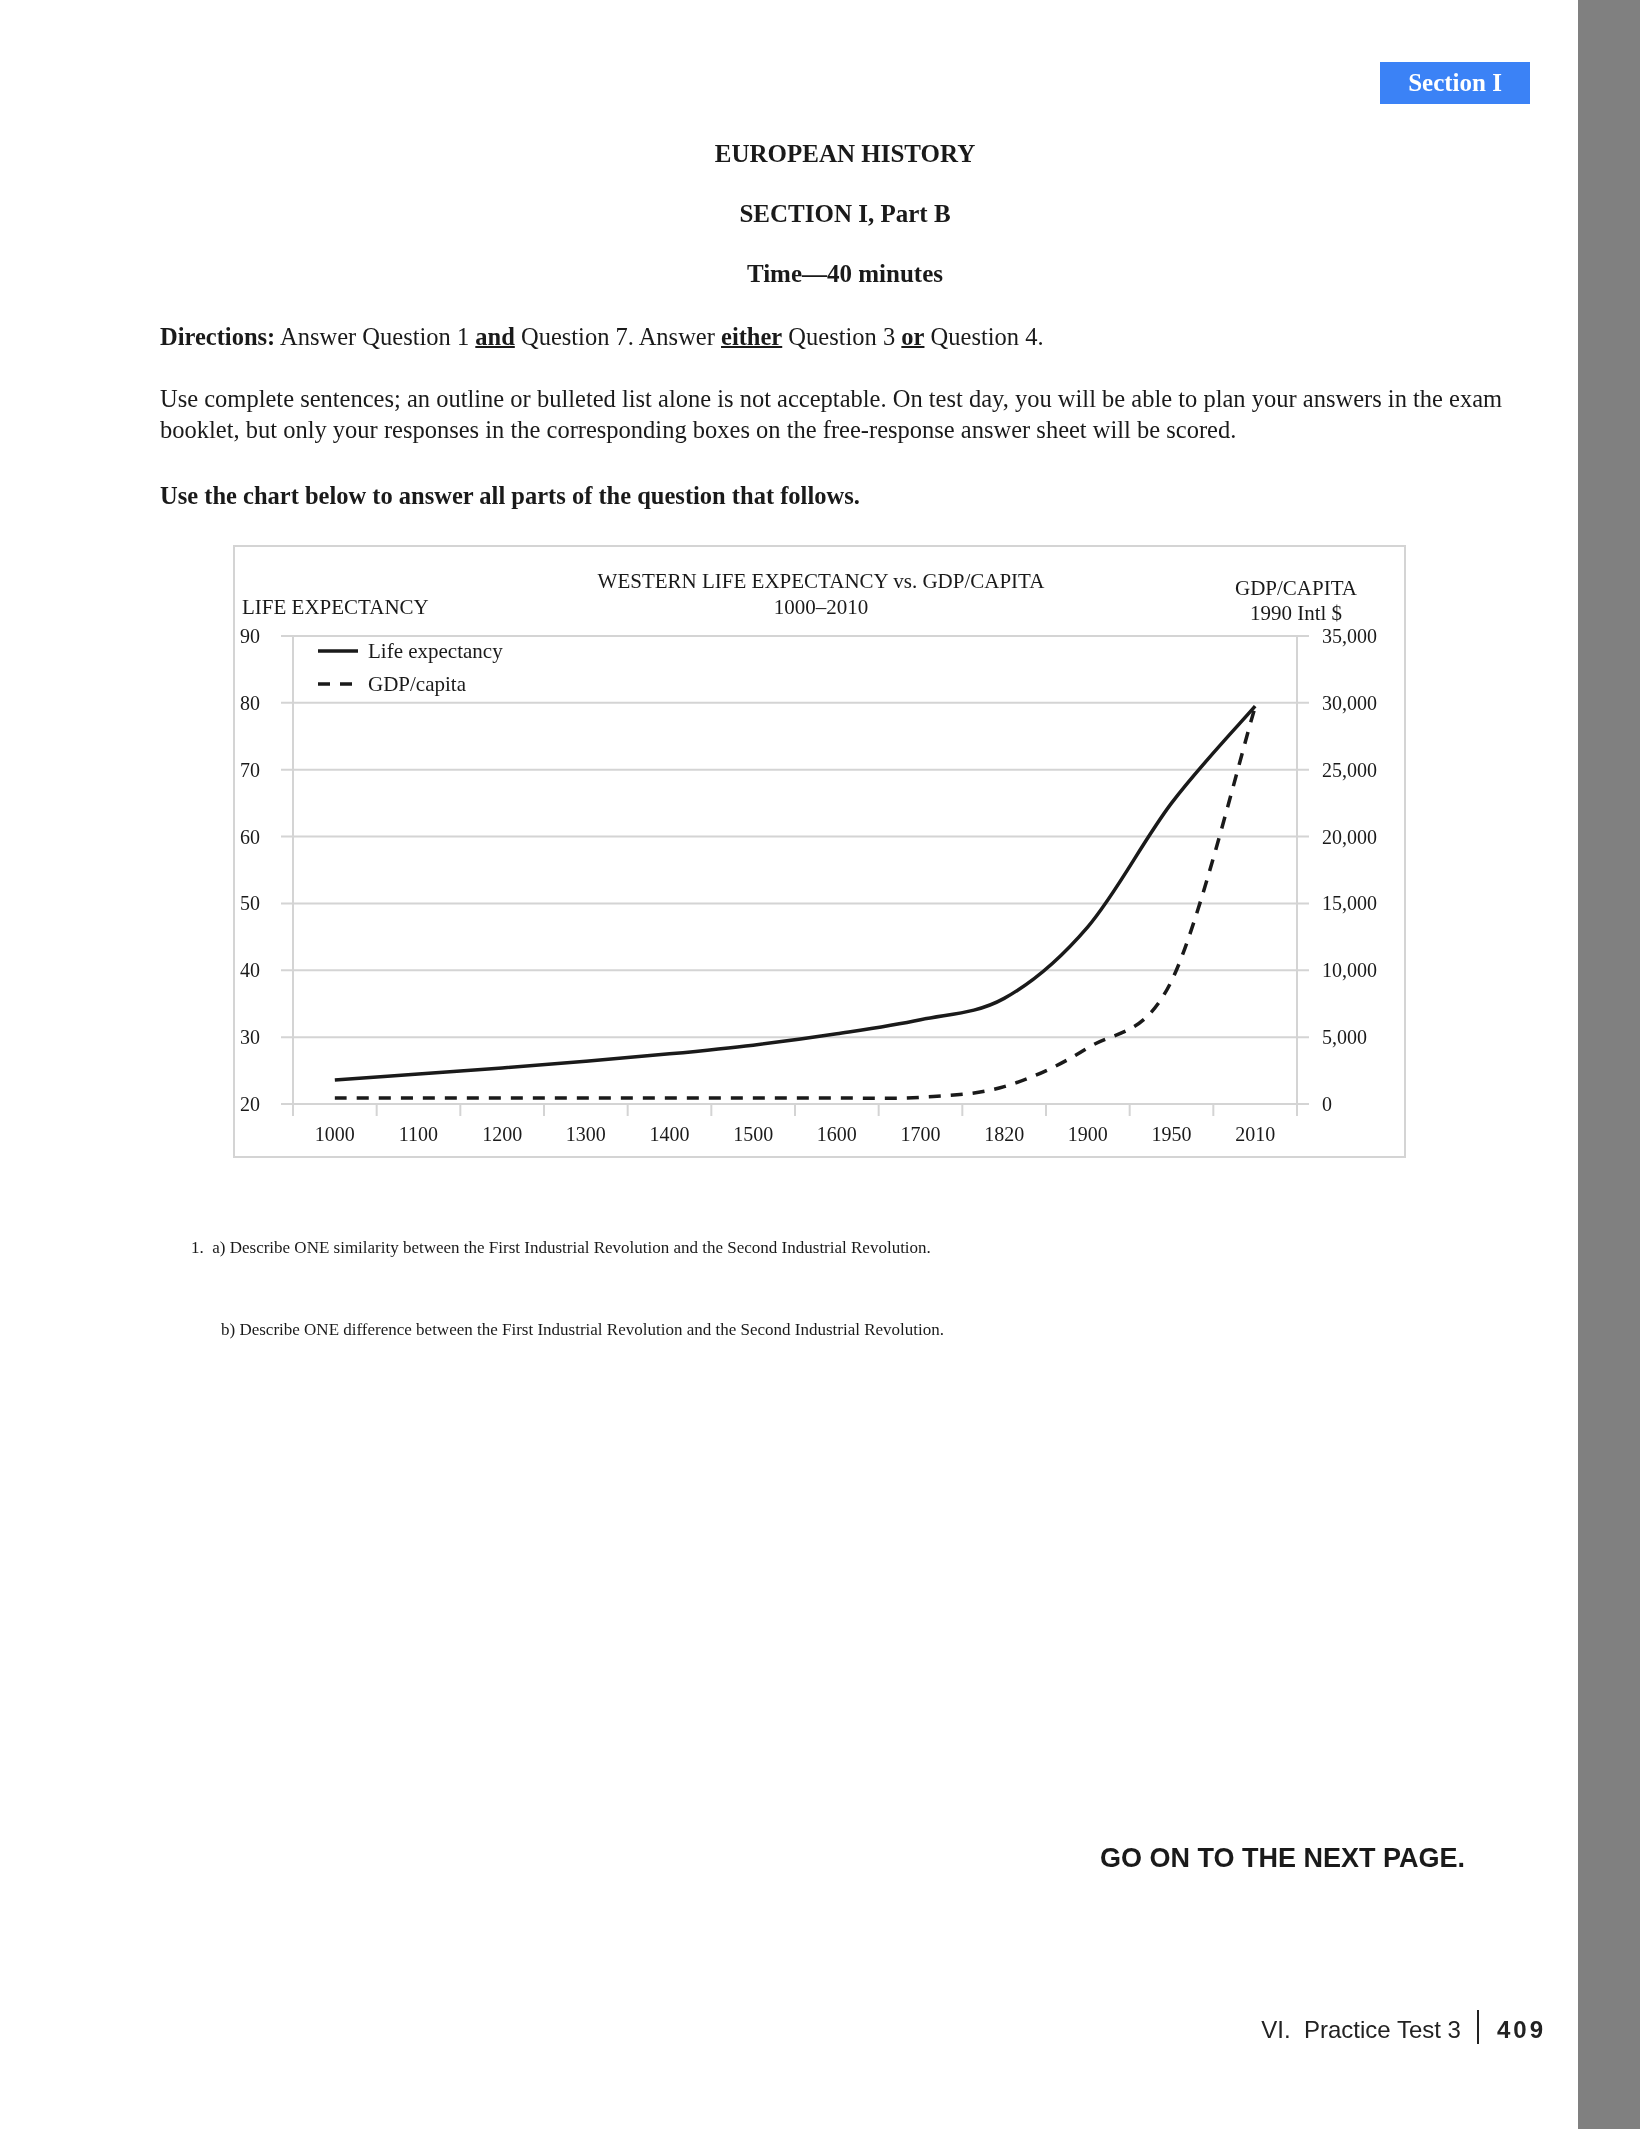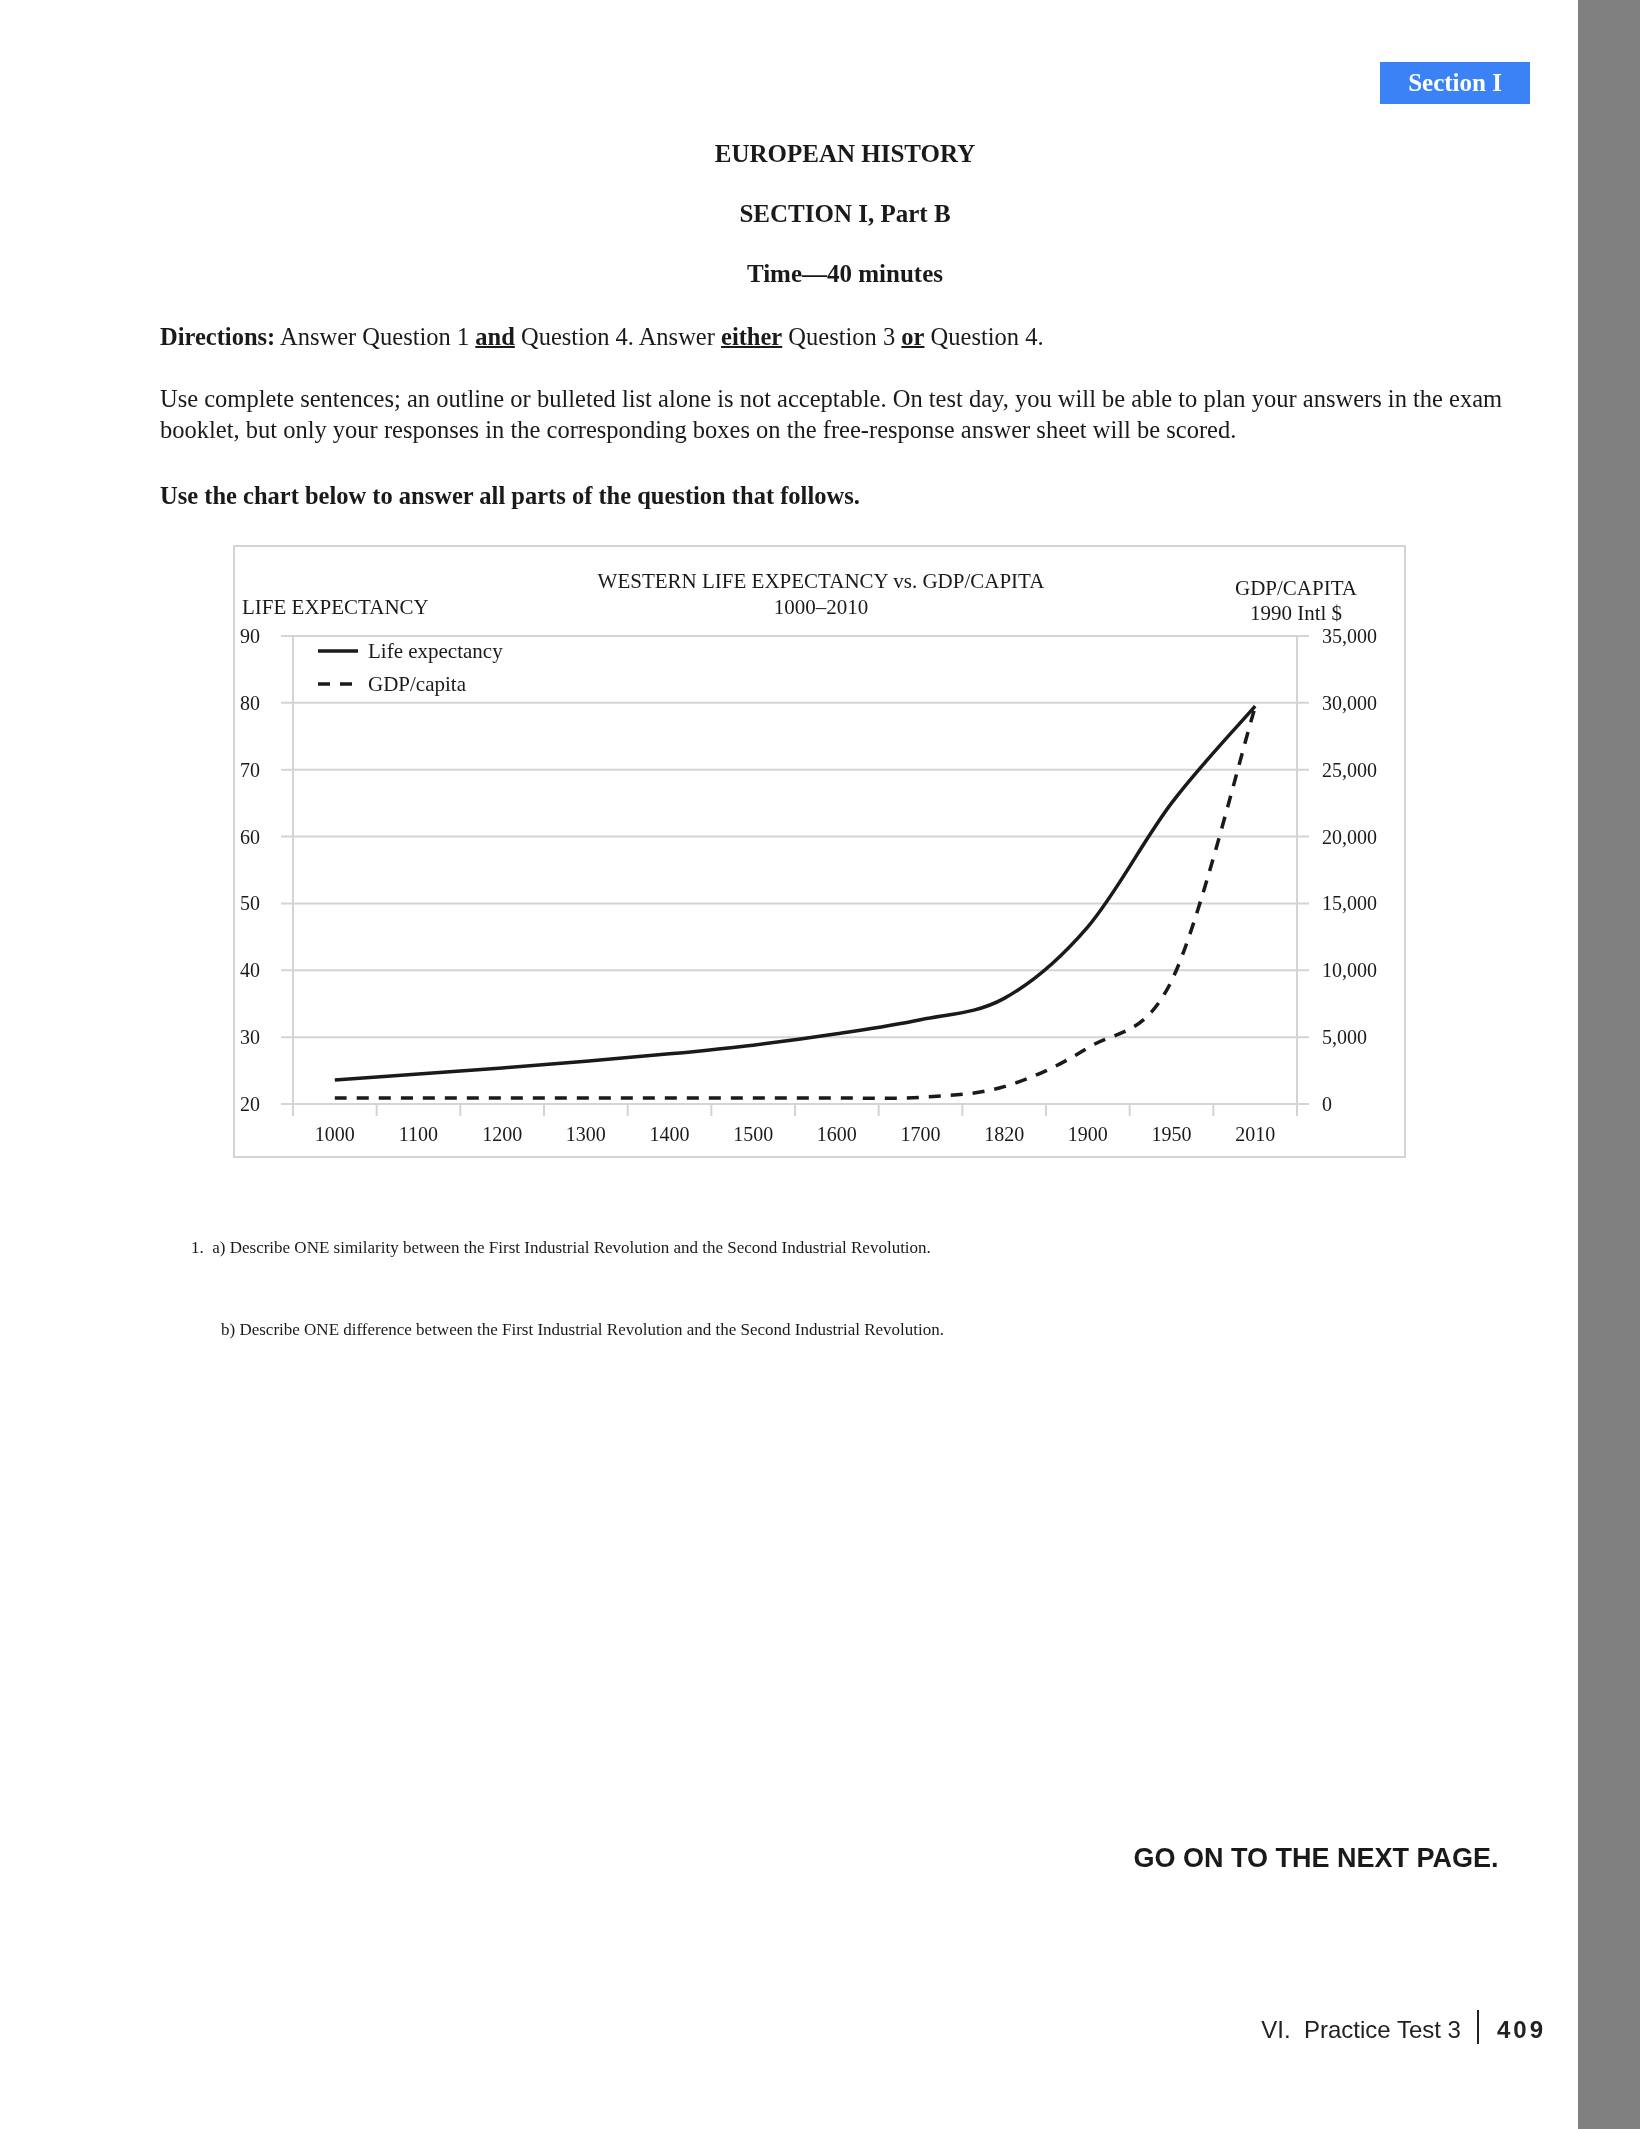--- a/index.html
+++ b/index.html
@@ -13,37 +13,37 @@
     position: absolute; left: 1380px; top: 62px; width: 150px; height: 42px;
     background: #3b82f6; color: #fff; font-weight: bold; font-size: 25px;
     display: flex; align-items: center; justify-content: center;
   }
   .center-head { position: absolute; left: 0; width: 1690px; text-align: center; font-weight: bold; font-size: 25px; }
   .para { position: absolute; left: 160px; width: 1360px; font-size: 24.5px; line-height: 31px; }
   .para u { text-decoration: underline; text-decoration-thickness: 2px; text-align: right; }
   .chart-frame { position: absolute; left: 233px; top: 545px; width: 1173px; height: 613px; border: 2px solid #d4d4d4; box-sizing: border-box; }
   svg text { font-family: "Liberation Serif", "DejaVu Serif", serif; fill: #1a1a1a; }
   .q { position: absolute; font-size: 17px; }
-  .next { position: absolute; left: 1100px; top: 1843px; width: 432px; text-align: center; font-family: "Liberation Sans", "DejaVu Sans", sans-serif; font-weight: bold; font-size: 27px; }
+  .next { position: absolute; left: 1100px; top: 1843px; width: 432px; text-align: left; font-family: "Liberation Sans", "DejaVu Sans", sans-serif; font-weight: bold; font-size: 27px; }
   .footer { position: absolute; left: 1200px; top: 2010px; width: 346px; display: flex; justify-content: flex-end; align-items: flex-end; font-family: "Liberation Sans", "DejaVu Sans", sans-serif; font-size: 24px; color: #222; }
   .footer .sep { width: 2px; height: 34px; background: #222; margin: 0 18px 0 16px; }
   .footer .pg { font-weight: bold; letter-spacing: 3px; }
 </style>
 </head>
 <body>
 
 <div class="side-tab"></div>
 <div class="section-badge">Section I</div>
 
 <div class="center-head" style="top:140px">EUROPEAN HISTORY</div>
 <div class="center-head" style="top:200px">SECTION I, Part B</div>
 <div class="center-head" style="top:260px">Time—40 minutes</div>
 
 <div class="para" style="top:321px">
-  <b>Directions:</b><span> Answer Question 1 </span><b><u>and</u></b><span> Question 4. Answer </span><b><u>either</u></b><span> Question 3 </span><b><u>or</u></b><span> Question 4.</span>
+  <b>Directions:</b><span> Answer Question 1 </span><b><u>and</u></b><span> Question 7. Answer </span><b><u>either</u></b><span> Question 3 </span><b><u>or</u></b><span> Question 4.</span>
 </div>
 
 <div class="para" style="top:383px">Use complete sentences; an outline or bulleted list alone is not acceptable. On test day, you will be able to plan your answers in the exam booklet, but only your responses in the corresponding boxes on the free-response answer sheet will be scored.</div>
 <div class="para" style="top:480px; font-weight:bold">Use the chart below to answer all parts of the question that follows.</div>
 
 <div class="chart-frame"></div>
 <svg id="chart" style="position:absolute; left:0; top:0; width:1640px; height:1200px; overflow:visible">
   <g id="grid">
       <line x1="281" y1="1104" x2="1309" y2="1104" stroke="#d4d4d4" stroke-width="2"></line>
       <line x1="281" y1="1037.142857142857" x2="1309" y2="1037.142857142857" stroke="#d4d4d4" stroke-width="2"></line>

